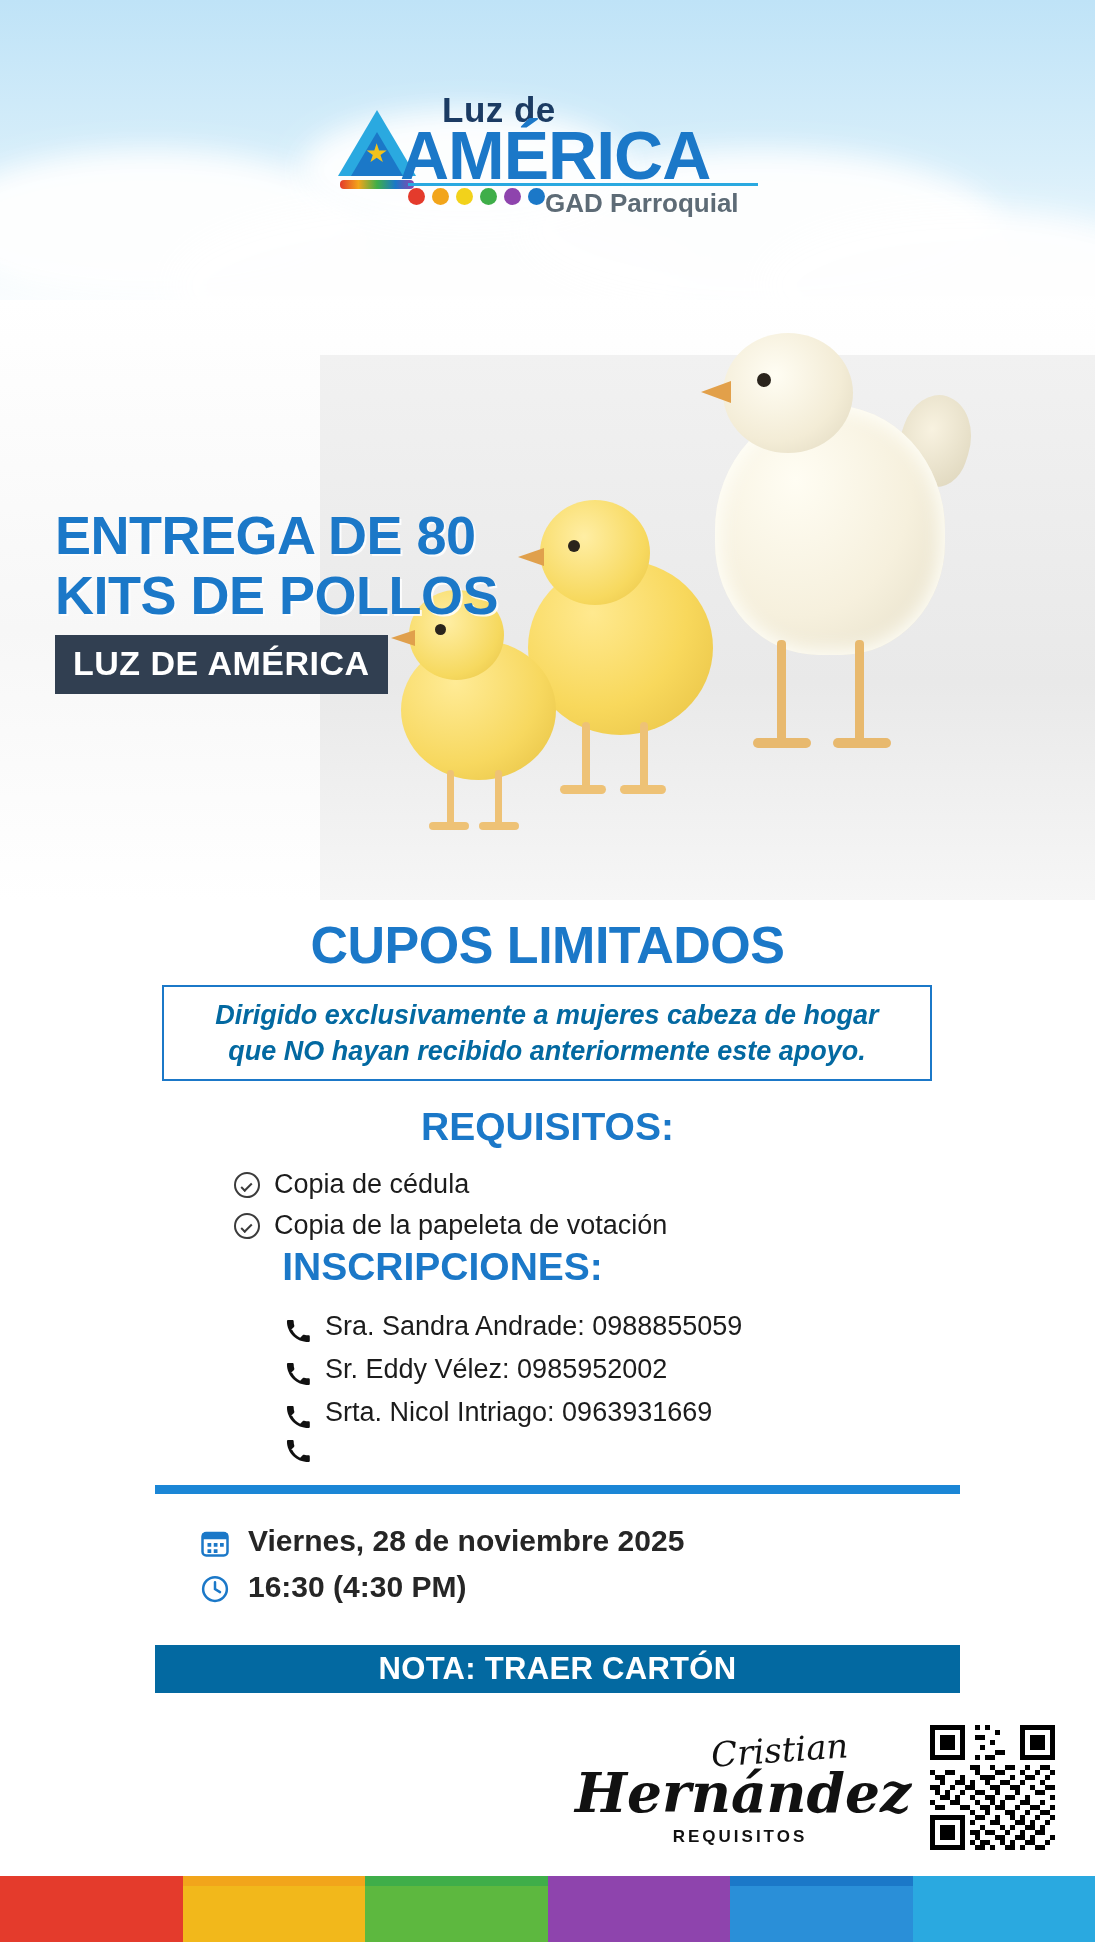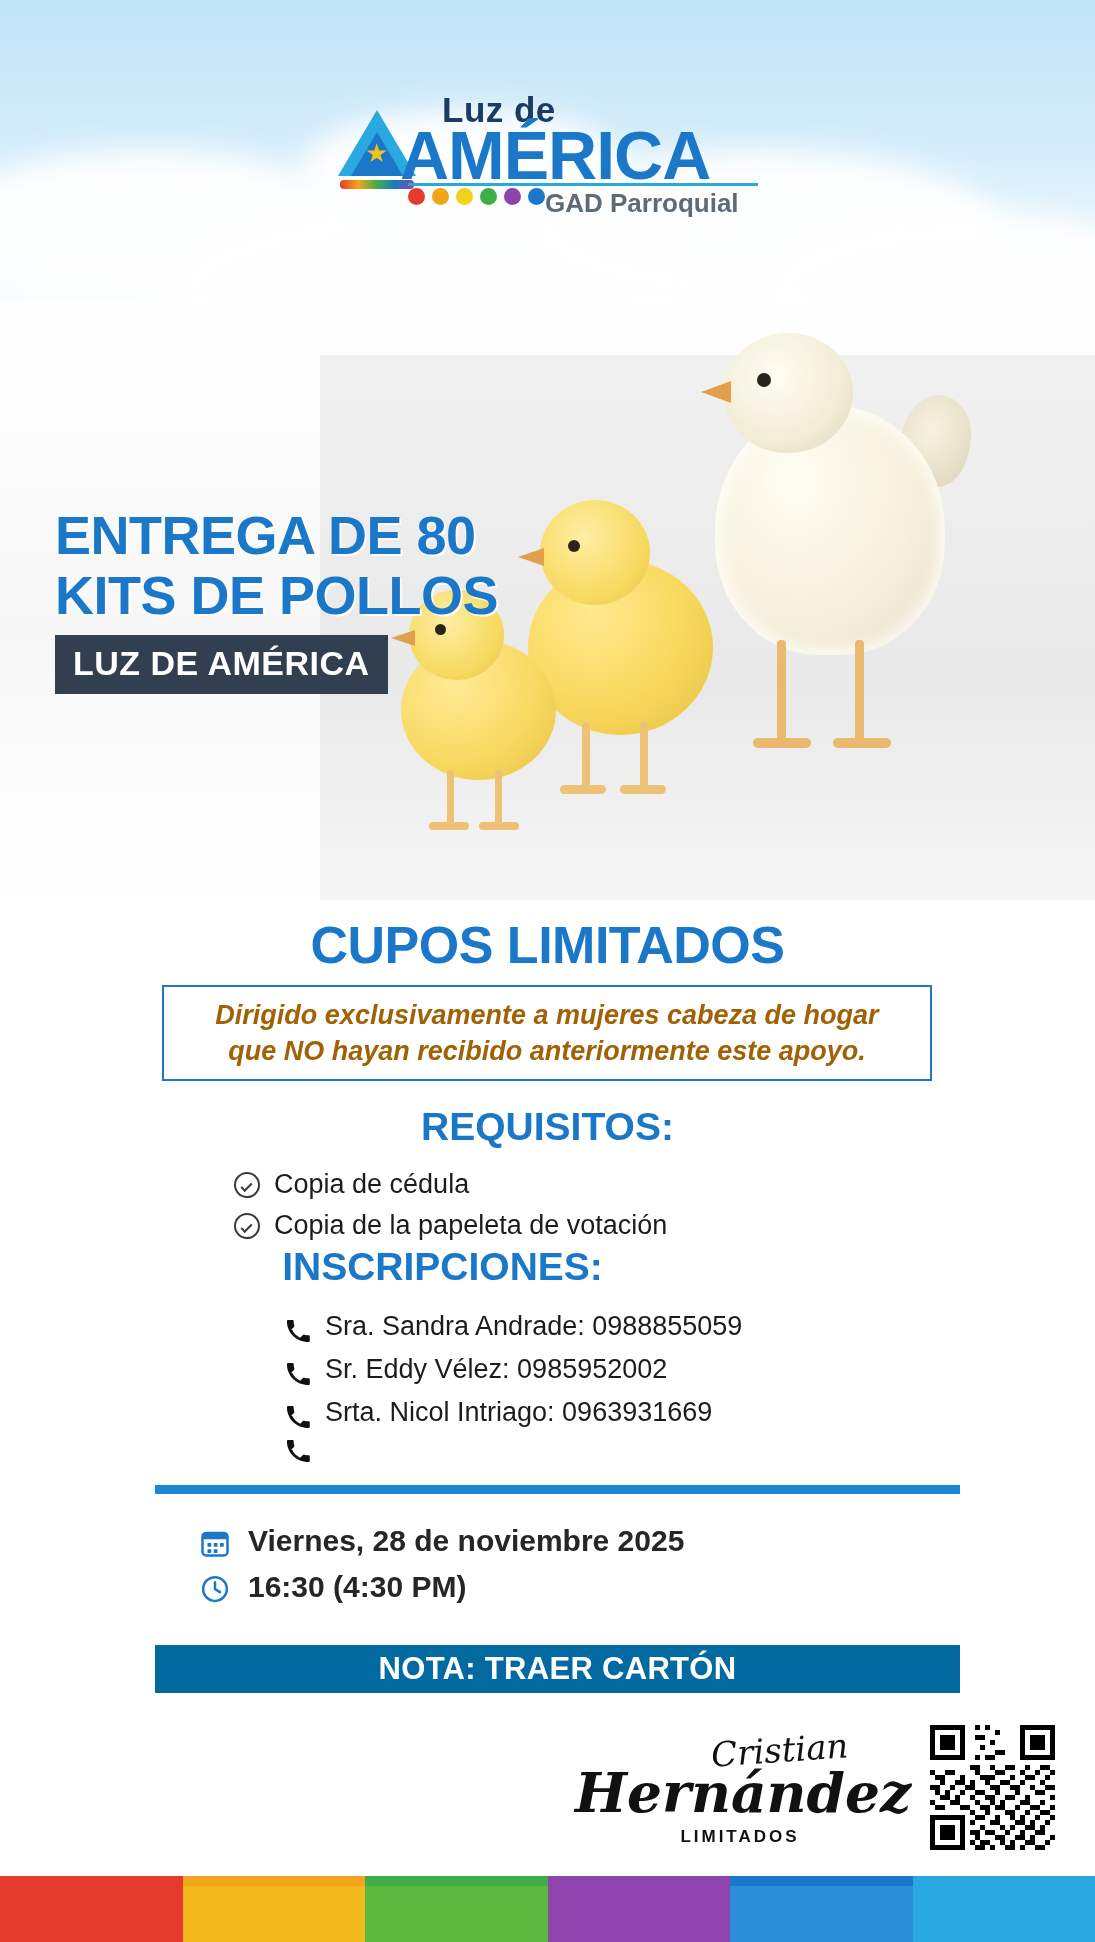--- a/index.html
+++ b/index.html
@@ -182,21 +182,21 @@
   .cupos{
     position:absolute;left:0;top:915px;width:1095px;text-align:center;
     color:#1b78c8;font-weight:bold;font-size:52px;letter-spacing:-.5px;
   }
   .cupos-box{
     position:absolute;left:162px;top:985px;width:770px;height:96px;
     border:2px solid #1b78c8;box-sizing:border-box;
     display:flex;align-items:center;justify-content:center;
   }
   .cupos-box p{
-    margin:0;font-style:italic;font-size:27px;line-height:36px;color:#a16207;
+    margin:0;font-style:italic;font-size:27px;line-height:36px;color:#0369a1;
     text-align:center;font-weight:bold;
   }
 
   
   .req-title{
     position:absolute;left:0;top:1105px;width:1095px;text-align:center;
     color:#1b78c8;font-weight:bold;font-size:39px;
   }
   .req-list{
     position:absolute;left:230px;top:1160px;width:700px;
@@ -436,21 +436,21 @@
           </svg>
       </span>
       <span>16:30 (4:30 PM)</span>
     </div>
   </div>
   <div class="nota">NOTA: TRAER CARTÓN</div>
 
   <div class="sign">
     <div class="first">Cristian</div>
     <div class="last">Hernández</div>
-    <div class="role">LIMITADOS</div>
+    <div class="role">REQUISITOS</div>
   </div>
 
   <div class="qr">
     <svg viewBox="0 0 25 25" width="125" height="125" shape-rendering="crispEdges">
       <rect width="25" height="25" fill="#fff"></rect>
       <g fill="#000">
         <rect x="0" y="0" width="7" height="1"></rect>
           <rect x="0" y="6" width="7" height="1"></rect>
         <rect x="0" y="0" width="1" height="7"></rect>
           <rect x="6" y="0" width="1" height="7"></rect>

